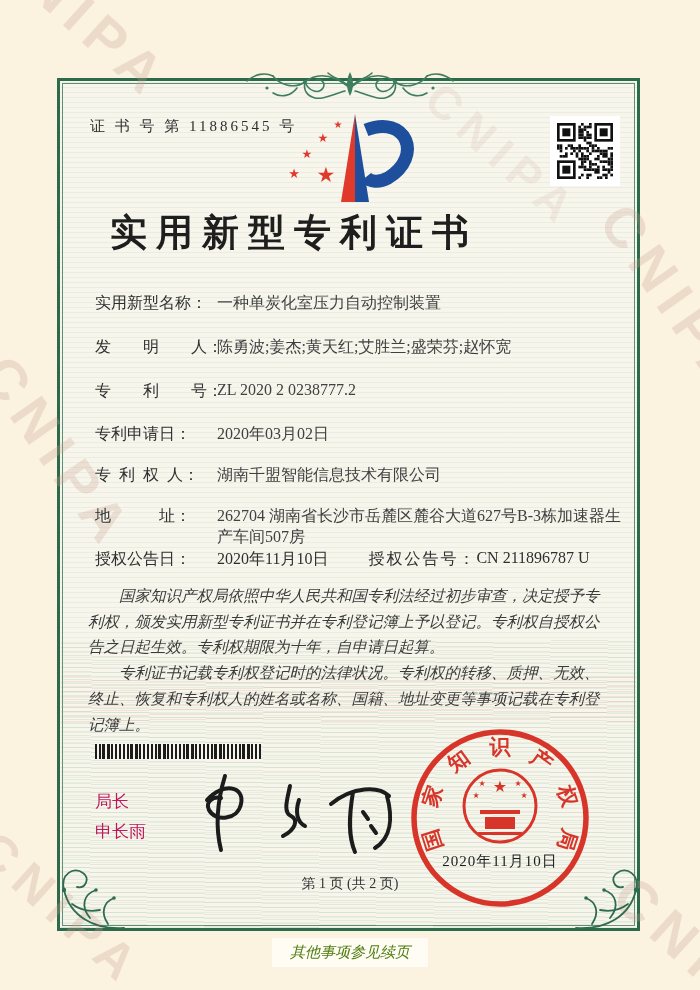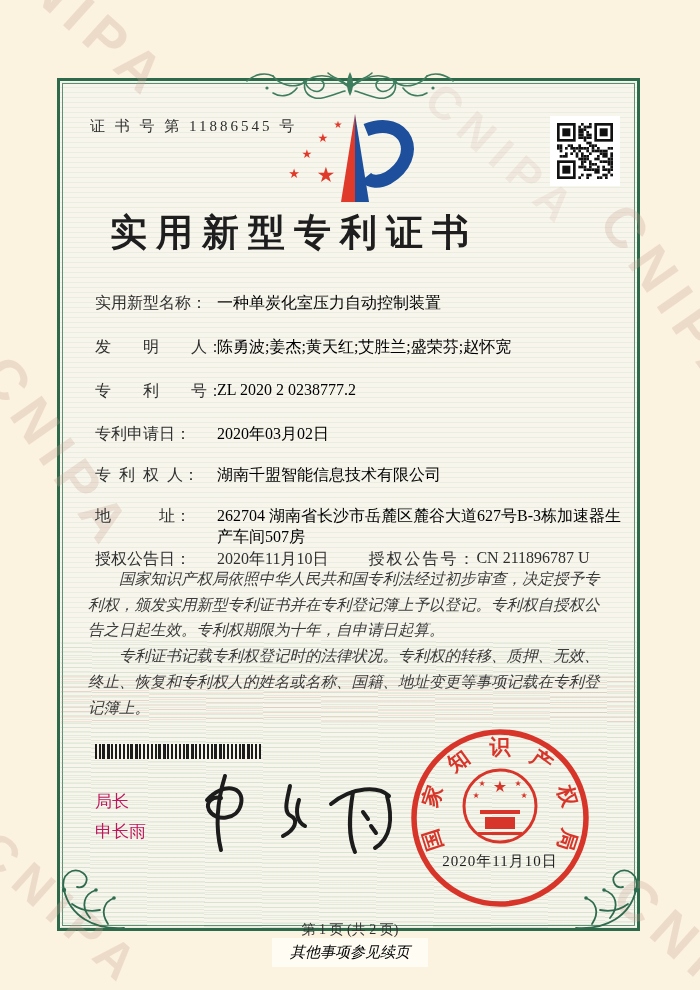--- a/index.html
+++ b/index.html
@@ -34,45 +34,45 @@
   .cert-no{position:absolute;left:90px;top:117px;font-size:15px;letter-spacing:3px;color:#2e2e2e;z-index:3;}
   .logo{position:absolute;left:282px;top:110px;z-index:3;}
   .qr-patch{position:absolute;left:550px;top:116px;width:70px;height:70px;background:#fff;z-index:3;
             display:flex;align-items:center;justify-content:center;}
   .title{position:absolute;left:0;top:208px;width:588px;text-align:center;font-size:37px;font-weight:bold;
          letter-spacing:9px;color:#1e1e1e;z-index:3;}
 
   
   .row{position:absolute;left:95px;display:flex;font-size:16px;color:#2f2f2f;z-index:3;}
   .row .lbl{width:122px;flex:0 0 122px;white-space:pre;}
-  .row .val{width:418px;color:#000000;}
+  .row .val{width:418px;color:#404040;}
   .r1{top:293px;align-items:center;} .r2{top:337px;} .r3{top:381px;} .r4{top:424px;} .r5{top:465px;}
   .r6{top:506px;} .r7{top:549px;}
   .grant-pair{display:flex;margin-left:40px;}
   .grant-pair .lbl2{white-space:pre;letter-spacing:2px;}
 
   
-  .paras{position:absolute;left:88px;top:566px;width:524px;z-index:3;font-style:italic;
+  .paras{position:absolute;left:88px;top:583px;width:524px;z-index:3;font-style:italic;
          font-size:15.5px;line-height:1.66;color:#3b3b3b;}
   .paras p{margin:0;text-indent:2em;}
 
   
   .barcode{position:absolute;left:95px;top:744px;width:166px;height:15px;z-index:3;
       background:repeating-linear-gradient(90deg,#1c1c1c 0 2px,transparent 2px 4px),
                  repeating-linear-gradient(90deg,#1c1c1c 0 1px,transparent 1px 7px);
       background-color:#f6f4ea;}
   .signer{position:absolute;left:95px;top:787px;font-size:17px;color:#be185d;z-index:3;line-height:30px;}
   .signature{position:absolute;left:195px;top:760px;z-index:4;}
   .seal{position:absolute;left:408px;top:726px;z-index:5;}
 
   
-  .page-info{position:absolute;left:0;top:921px;width:700px;text-align:center;font-size:14px;color:#333;z-index:3;}
+  .page-info{position:absolute;left:0;top:875px;width:700px;text-align:center;font-size:14px;color:#333;z-index:3;}
   .cont-note{position:absolute;left:0;top:938px;width:700px;text-align:center;z-index:3;}
   .cont-note span{display:inline-block;background:#fefcf3;padding:5px 18px;font-size:15px;
-      font-style:italic;color:#000000;}
+      font-style:italic;color:#4d7c0f;}
 </style>
 </head>
 <body>
 
 <div class="page">
 
   <span class="wm wm1">CNIPA</span>
   <span class="wm wm2">CNIPA</span>
   <span class="wm wm3">CNIPA</span>
   <span class="wm wm4">CNIPA</span>

